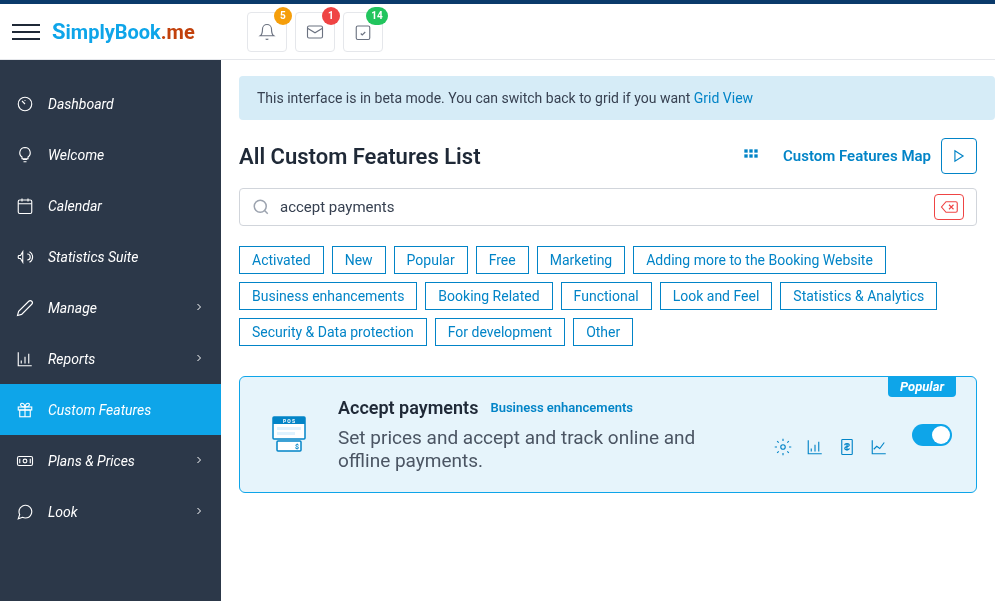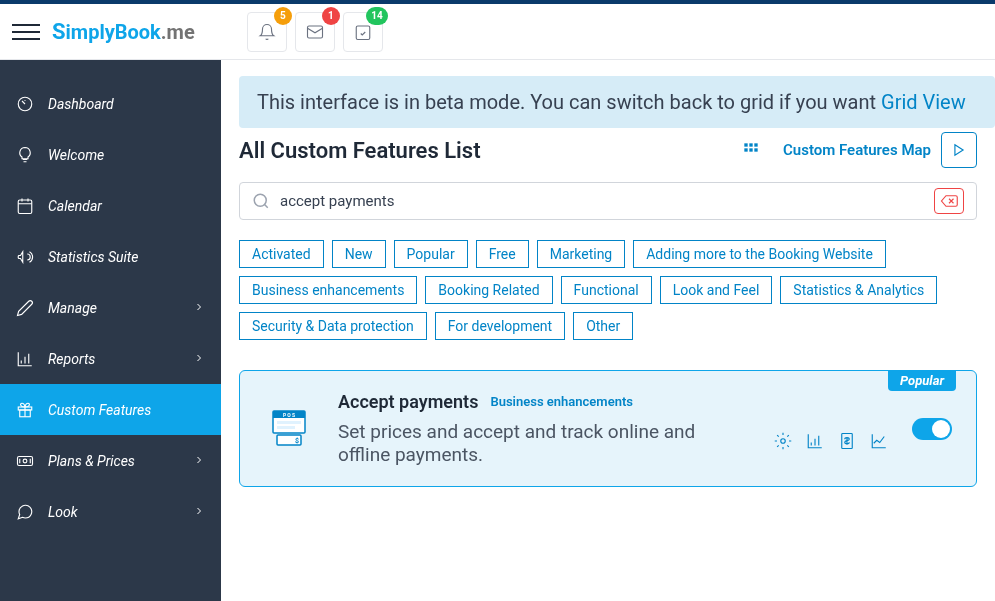--- a/index.html
+++ b/index.html
@@ -6,38 +6,38 @@
 body { background: #fff; width: 995px; height: 601px; overflow: hidden; }
 
 .topbar-line { height: 4px; background: #0a3a6b; }
 .topbar { height: 56px; display: flex; align-items: center; padding: 0 12px; border-bottom: 1px solid #e5e7eb; gap: 12px; }
 .hamburger { width: 28px; height: 28px; cursor: pointer; display: flex; flex-direction: column; justify-content: center; gap: 5px; }
 .hamburger span { height: 2px; background: #1f2937; }
 .logo { font-size: 20px; font-weight: 600; display: flex; align-items: baseline; }
 .logo .s { color: #0ea5e9; font-weight: 700; font-size: 22px; }
 .logo .i { color: #0ea5e9; font-weight: 700; }
 .logo .rest { color: #0ea5e9; font-weight: 700; }
-.logo .me { color: #737373; font-weight: 700; }
+.logo .me { color: #c2410c; font-weight: 700; }
 
 .top-icons { display: flex; gap: 8px; margin-left: 40px; }
 .top-icon-btn { position: relative; width: 40px; height: 40px; border: 1px solid #e5e7eb; border-radius: 4px; display: flex; align-items: center; justify-content: center; cursor: pointer; background: #fff; }
 .badge { position: absolute; top: -6px; right: -6px; min-width: 18px; height: 18px; border-radius: 9px; font-size: 10px; font-weight: 700; display: flex; align-items: center; justify-content: center; padding: 0 5px; color: #fff; }
 .badge.yellow { background: #f59e0b; }
 .badge.red { background: #ef4444; }
 .badge.green { background: #22c55e; }
 
 .layout { display: flex; height: 541px; }
 .sidebar { width: 221px; background: #2c3849; color: #fff; display: flex; flex-direction: column; padding-top: 18px; }
 .nav-item { display: flex; align-items: center; padding: 0 16px; height: 51px; font-size: 14px; cursor: pointer; gap: 14px; position: relative; font-style: italic; }
 .nav-item.active { background: #0ea5e9; }
 .nav-icon { width: 18px; display: flex; align-items: center; justify-content: center; }
 .nav-chevron { margin-left: auto; }
 
 .main { flex: 1; padding: 16px 0 16px 18px; overflow-y: auto; background: #fff; }
-.banner { background: #d6ecf7; color: #374151; padding: 14px 18px; border-radius: 4px; font-size: 20px; margin-bottom: 4px; }
+.banner { background: #d6ecf7; color: #374151; padding: 14px 18px; border-radius: 4px; font-size: 14px; margin-bottom: 18px; }
 .banner a { color: #0284c7; text-decoration: none; }
 
 .heading-row { display: flex; align-items: center; justify-content: space-between; margin-bottom: 14px; padding-right: 18px; }
 .heading { font-size: 22px; font-weight: 600; color: #1f2937; }
 .map-area { display: flex; align-items: center; gap: 10px; }
 .map-link { color: #0284c7; font-size: 15px; font-weight: 600; text-decoration: none; display: flex; align-items: center; gap: 24px; }
 .play-btn { width: 36px; height: 36px; border: 1px solid #0284c7; border-radius: 4px; display: flex; align-items: center; justify-content: center; cursor: pointer; }
 
 .search-row { display: flex; gap: 8px; margin-bottom: 20px; padding-right: 18px; }
 .search-box { flex: 1; position: relative; display: flex; align-items: center; border: 1px solid #d1d5db; border-radius: 4px; height: 38px; padding: 0 12px; }

